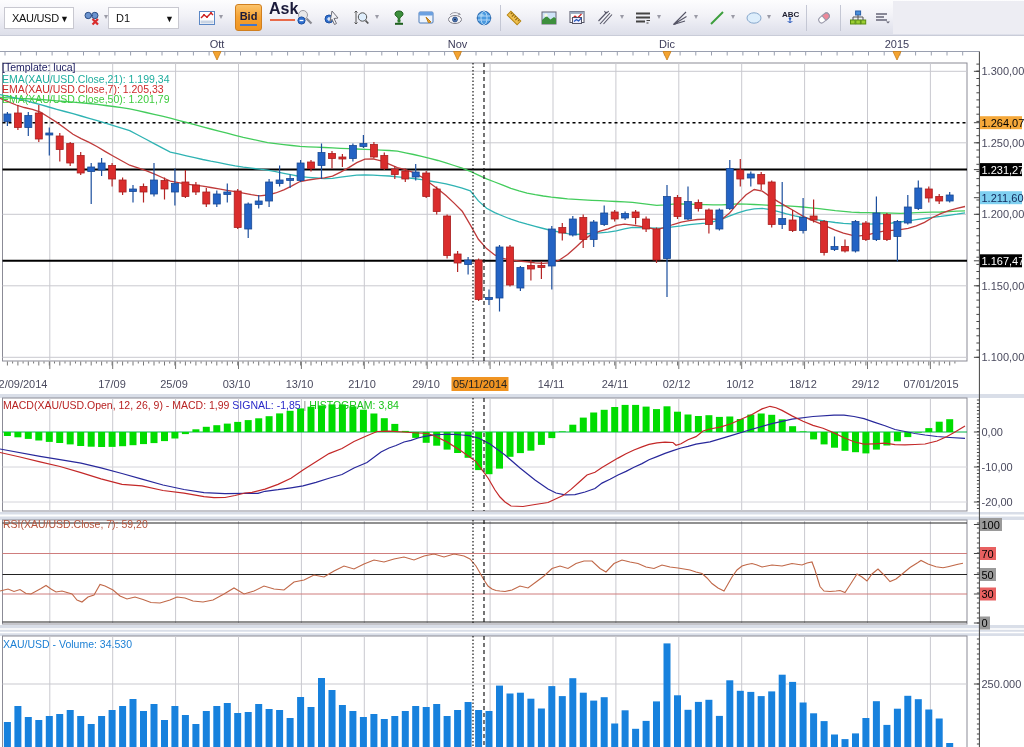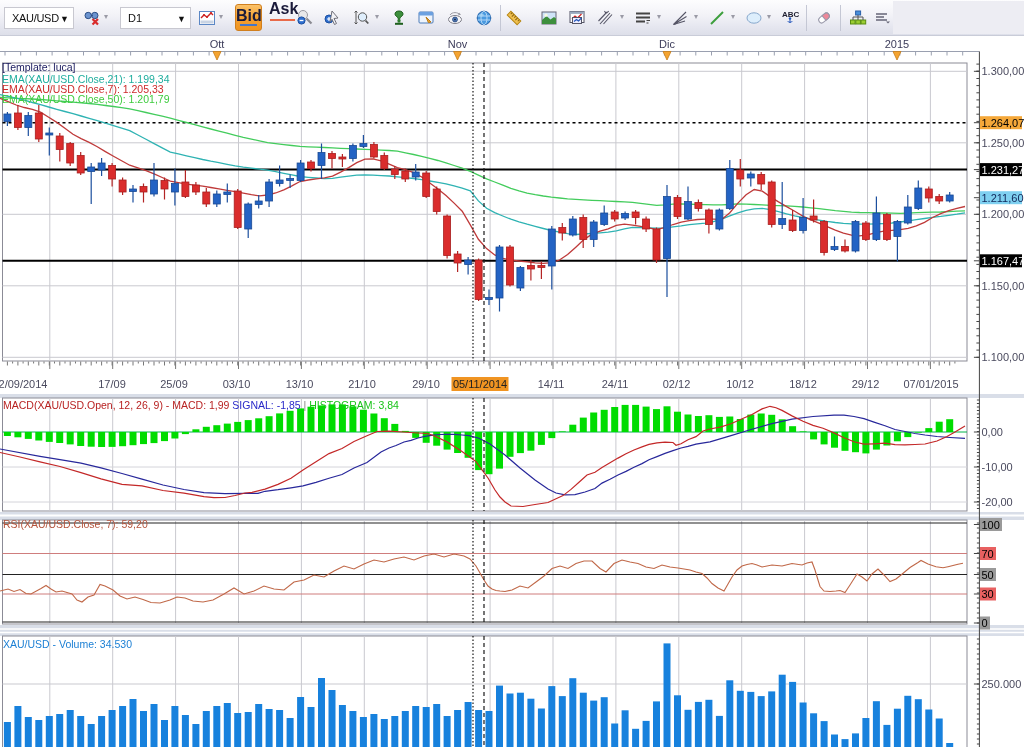--- a/index.html
+++ b/index.html
@@ -10,21 +10,21 @@
   border-bottom:1px solid #c9ccd8; }
 #tbempty { position:absolute; left:893px; top:1px; width:131px; height:33px;
   background:#ededf3; }
 .combo { position:absolute; top:7px; height:22px; background:#fff;
   border:1px solid #c8c8d0; font-size:11px; color:#111; line-height:20px;
   padding-left:7px; }
 .carr { position:absolute; right:4px; top:1px; font-size:9px; color:#111; }
 .ddarr { position:absolute; top:12px; font-size:8px; color:#9a9aa6; }
 .bid { position:absolute; left:235px; top:4px; width:27px; height:27px;
   background:linear-gradient(#fbc36b,#f5a233 48%,#ef9420); border:1px solid #d07f1f;
-  border-radius:3px; font-size:16px; font-weight:bold; color:#1a1a3a; text-align:center;
+  border-radius:3px; font-size:11px; font-weight:bold; color:#1a1a3a; text-align:center;
   line-height:22px; }
 .bid::after { content:""; position:absolute; left:4px; right:4px; bottom:4px;
   height:2.5px; background:#4576c8; }
 .ask { position:absolute; left:269px; top:0; width:27px; height:20px;
   font-size:16px; font-weight:bold; color:#1a1a3a; text-align:left; }
 .ask::after { content:""; position:absolute; left:1px; right:1px; bottom:-1px;
   height:2.5px; background:#e86a4a; }
 .vsep { position:absolute; top:5px; width:1px; height:26px; background:#c4c7d4; }
 #chartarea { position:absolute; left:0; top:36px; width:928px; height:711px; }
 </style>
@@ -33,21 +33,21 @@
 <div id="toolbar">
 <div id="tbempty"></div>
 <div class="combo" style="left:4px;width:70px"><span style="letter-spacing:-0.3px">XAU/USD</span><span class="carr">▼</span></div>
 <svg style="position:absolute;left:83px;top:9px" width="18" height="18" viewBox="0 0 18 18">
       <circle cx="5.2" cy="6.5" r="3.2" fill="#6b93cf" stroke="#2d4f86"></circle>
       <circle cx="11.8" cy="6.5" r="3.2" fill="#6b93cf" stroke="#2d4f86"></circle>
       <path d="M8.2 6.5h1.6" stroke="#2d4f86"></path>
       <path d="M9.5 10l5.5 5.5M15 10l-5.5 5.5" stroke="#d92b2b" stroke-width="2.2"></path>
     </svg>
 <span class="ddarr" style="left:104px">▾</span>
-<div class="combo" style="left:120px;width:71px">D1<span class="carr">▼</span></div>
+<div class="combo" style="left:108px;width:71px">D1<span class="carr">▼</span></div>
 <svg style="position:absolute;left:198px;top:9px" width="18" height="18" viewBox="0 0 18 18">
       <rect x="1.5" y="2.5" width="15" height="13" fill="#fff" stroke="#5b87c5"></rect>
       <rect x="2.5" y="11.5" width="13" height="3" fill="#c9d4e4"></rect>
       <path d="M3 9l3-3 3 2 4-4 2 2" stroke="#cc2222" stroke-width="1.4" fill="none"></path>
       <circle cx="6" cy="6" r="1" fill="#cc2222"></circle>
       <circle cx="9" cy="8" r="1" fill="#cc2222"></circle>
       <circle cx="13" cy="4" r="1" fill="#cc2222"></circle>
     </svg>
 <span class="ddarr" style="left:219px">▾</span>
 <div class="bid">Bid</div>

